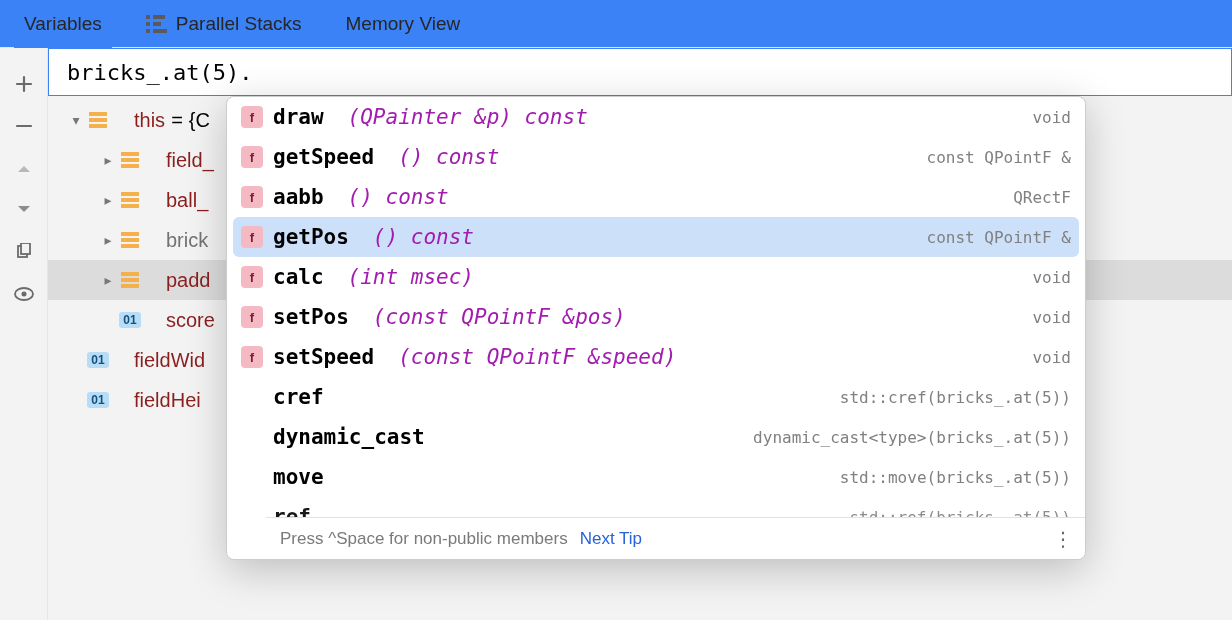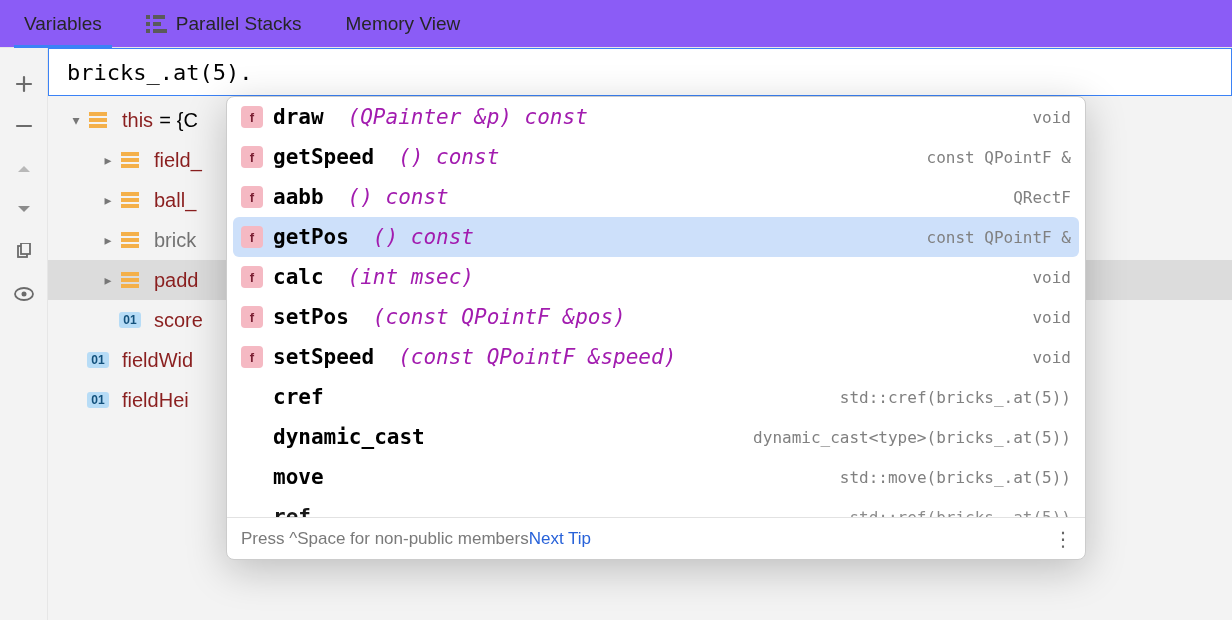--- a/index.html
+++ b/index.html
@@ -12,21 +12,21 @@
       overflow: hidden;
       display: flex;
       flex-direction: column;
     }
     .tabbar {
       display: flex;
       align-items: center;
       height: 48px;
       gap: 32px;
       padding: 0 18px;
-      background: #8b5cf6;
+      background: #3b82f6;
       border-bottom: 1px solid #e6e6e6;
     }
     .tab {
       display: flex;
       align-items: center;
       gap: 8px;
       height: 48px;
       padding: 0 6px;
       color: #262626;
       font-size: 19px;
@@ -100,21 +100,21 @@
       width: 20px;
       color: #777;
       font-size: 14px;
       text-align: center;
     }
     .chevron.none { visibility: hidden; }
     .var-icon {
       width: 24px; height: 20px;
       display: inline-flex;
       align-items: center; justify-content: center;
-      margin-right: 12px;
+      margin-right: 24px;
       text-align: right;
     }
     .int-box {
       background: #b7dcf6;
       color: #13517c;
       border-radius: 3px;
       font-size: 12px;
       font-weight: 700;
       padding: 1px 4px;
     }
@@ -159,22 +159,24 @@
     .cmp-sig { color: #a21caf; margin-left: 14px; font-style: italic; }
     .cmp-ret { margin-left: auto; color: #808080; font-size: 16px; }
     .popup-row.bold .cmp-name { font-weight: 800; }
     .popup-row.cut { opacity: 0.9; }
     .popup-footer {
       display: flex;
       align-items: center;
       height: 42px;
       padding: 16px 14px;
       border-top: 1px solid #e2e2e2;
+      gap: 12px;
       font-family: -apple-system, sans-serif;
       font-size: 17px;
+      margin-left: 39px;
     }
     .footer-text { color: #7a7a7a; }
     .footer-link { color: #2862d9; cursor: pointer; }
     .footer-more { margin-left: auto; color: #666; cursor: pointer; font-size: 20px; letter-spacing: -2px; }
     .stacks-icon svg, .lldb-icon svg { display:block; }
   </style>
 </head>
 <body>
 
 <div class="tabbar">

